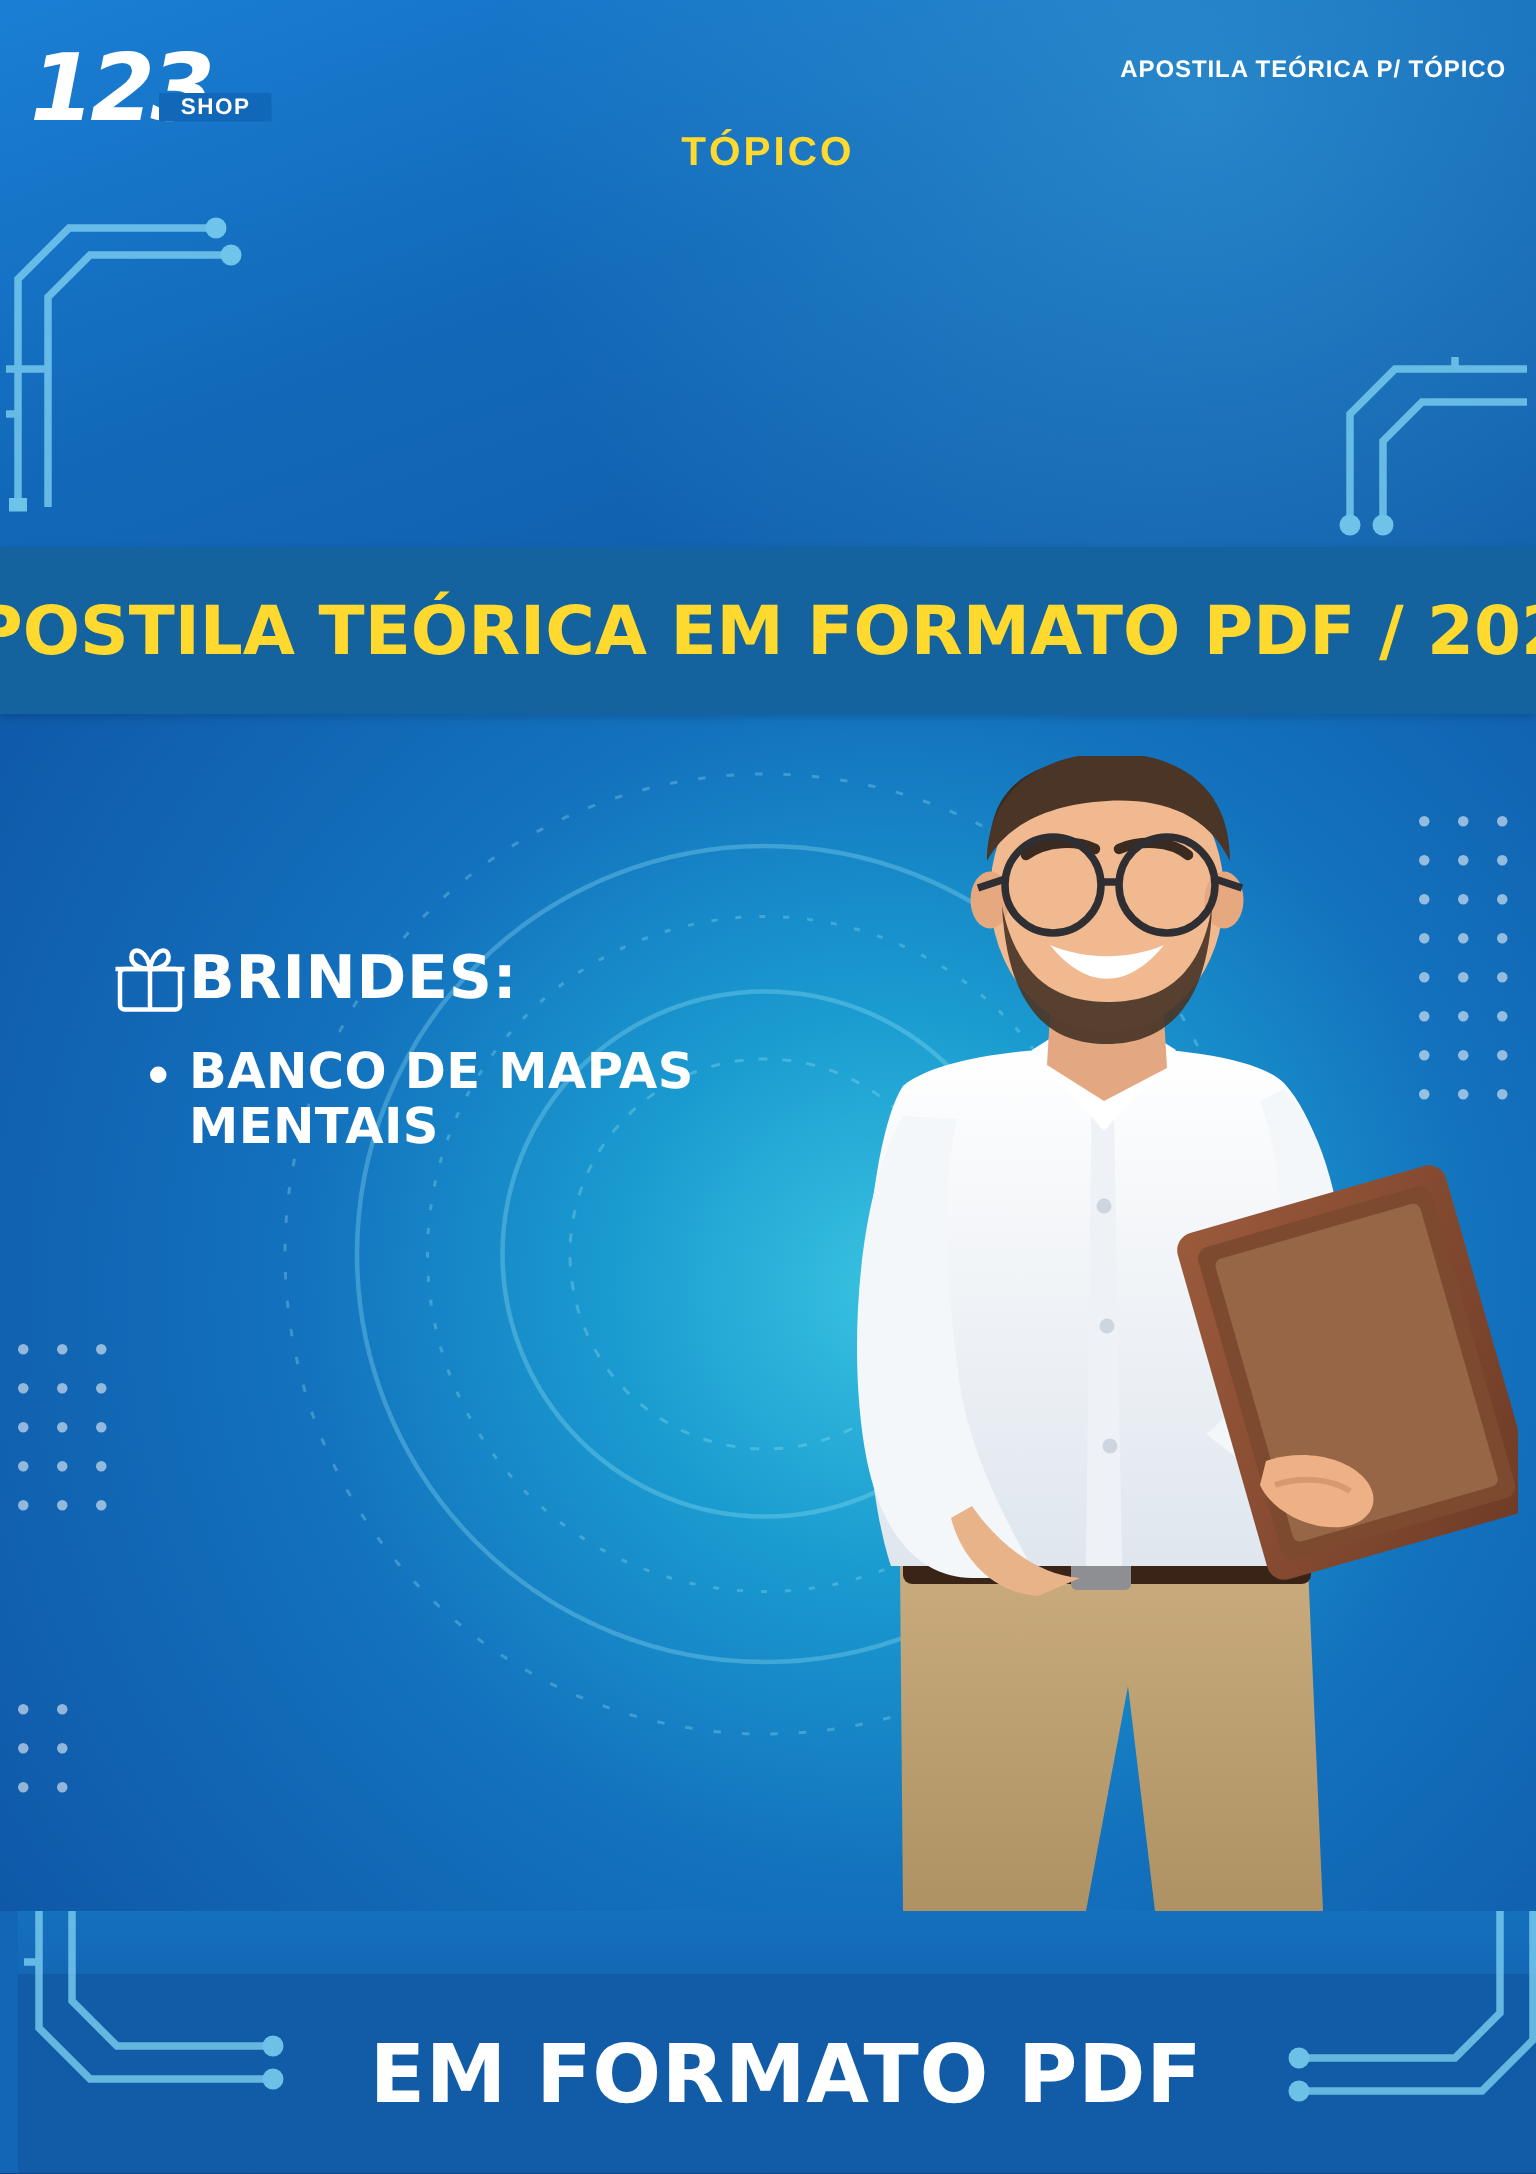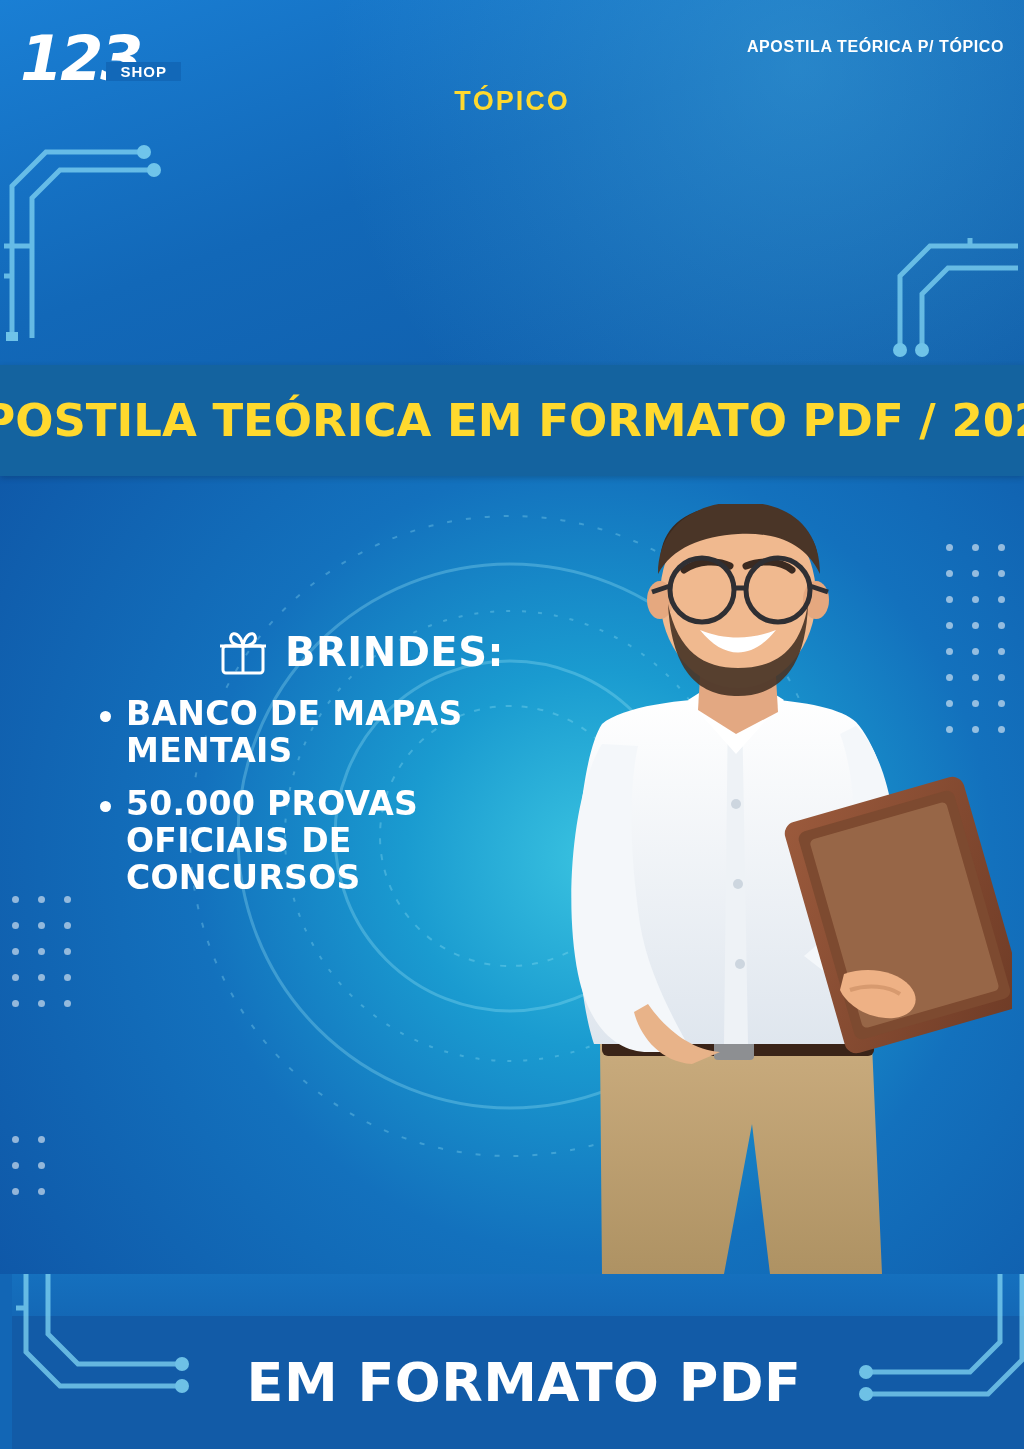--- a/index.html
+++ b/index.html
@@ -173,23 +173,22 @@
   .brindes-block {
     position: absolute;
     left: 74px;
     top: 150px;
     z-index: 6;
     width: 430px;
   }
   .brindes-head {
     display: flex;
     align-items: center;
-    gap: 16px;
+    gap: 0;
     margin-bottom: 14px;
-    justify-content: flex-end;
   }
   .brindes-title {
     font-family: "DejaVu Sans", sans-serif;
     font-weight: 700;
     font-size: 40px;
     color: #ffffff;
     letter-spacing: 0.5px;
   }
   .gift-icon { flex: 0 0 auto; }
 
@@ -461,21 +460,20 @@
             <path d="M3 20 h46"></path>
             <path d="M26 20 v27"></path>
             <path d="M26 20 C 18 20 12 16 14 10 C 16 5 24 8 26 20 Z"></path>
             <path d="M26 20 C 34 20 40 16 38 10 C 36 5 28 8 26 20 Z"></path>
           </g>
         </svg>
         <span class="brindes-title">BRINDES:</span>
       </div>
       <ul class="brindes-list">
         <li>BANCO DE MAPAS MENTAIS</li>
-        <li>50.000 PROVAS OFICIAIS DE CONCURSOS</li>
       </ul>
     </div>
 
   </div>
 
   <div class="bottom">
     <svg class="circuit" style="left:4px; top:-12px;" width="190" height="180" viewBox="0 0 190 180">
       <g fill="none" stroke="#7fd3f2" stroke-width="5" opacity="0.9">
         <path d="M10 2 L10 90 L44 124 L170 124"></path>
         <path d="M32 2 L32 72 L62 102 L170 102"></path>

